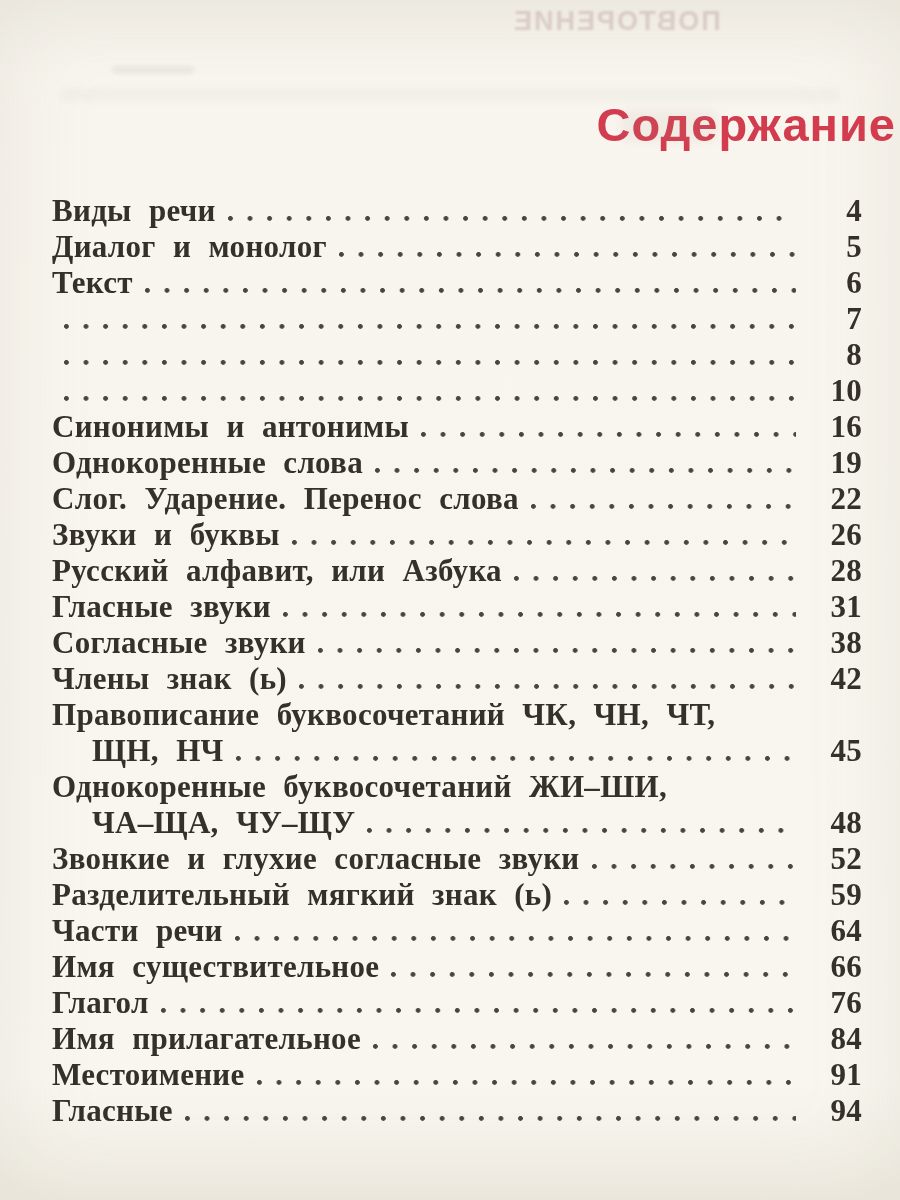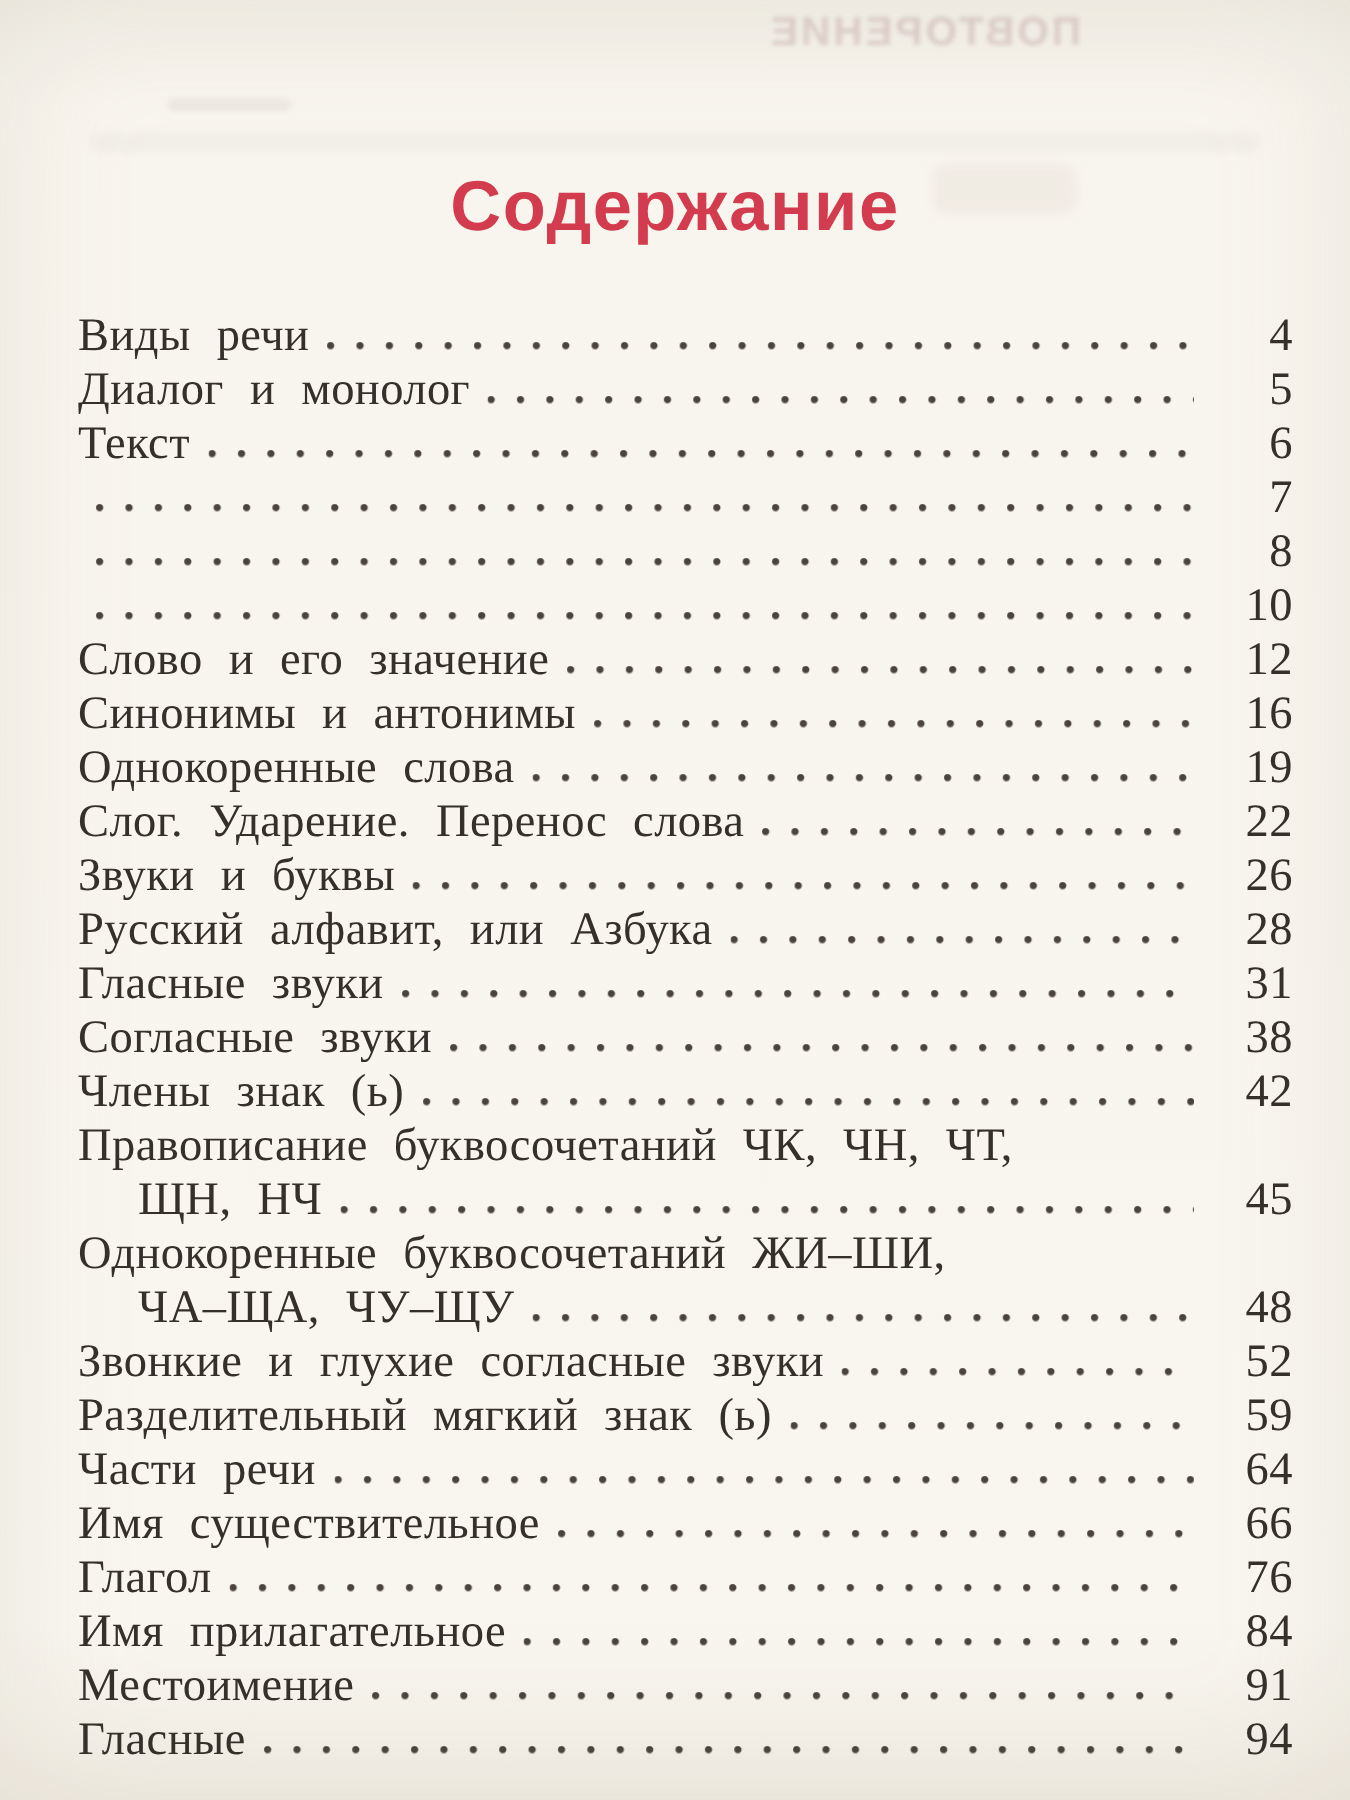--- a/index.html
+++ b/index.html
@@ -24,40 +24,41 @@
     color:rgba(178,142,142,0.35);
     filter:blur(1.3px);
     white-space:nowrap;
   }
   .smudge{position:absolute;border-radius:8px;}
   .smudge-a{left:112px;top:66px;width:82px;height:8px;background:rgba(150,140,124,0.12);filter:blur(2px);}
   .smudge-b{left:60px;top:88px;width:780px;height:14px;background:rgba(160,150,130,0.06);filter:blur(3px);}
   .smudge-c{left:622px;top:110px;width:95px;height:32px;background:rgba(172,150,142,0.10);filter:blur(4px);}
 
   .title{
-    margin:16px;
+    margin:4px;
     padding-top:96px;
-    text-align:center;
+    text-align:right;
     font-family:"Liberation Sans","DejaVu Sans",sans-serif;
     font-weight:bold;
     font-size:47px;
     line-height:1.05;
     letter-spacing:1px;
     color:var(--title-color,#d23c4e);
   }
 
   .toc{margin:44px 38px 0 52px;}
   .row{
     display:flex;
     align-items:flex-end;
     height:36px;
     font-size:31px;
     line-height:36px;
     letter-spacing:0.3px;
     word-spacing:0.3em;
+    font-weight:bold;
   }
   .label{white-space:nowrap;}
   .row.cont .label{padding-left:40px;}
   .dots{
     flex:1 1 auto;
     height:5px;
     margin:0 12px 8px 12px;
     background-image:radial-gradient(circle at 2.4px 2.4px,#4a443c 2px,rgba(0,0,0,0) 2.8px);
     background-size:19.6px 5px;
     background-repeat:repeat-x;
@@ -99,25 +100,20 @@
       </div>
       <div class="row">
         <span class="dots"></span>
         <span class="pagenum">8</span>
       </div>
       <div class="row">
         <span class="dots"></span>
         <span class="pagenum">10</span>
       </div>
       <div class="row">
-        <span class="label">Слово и его значение</span>
-        <span class="dots"></span>
-        <span class="pagenum">12</span>
-      </div>
-      <div class="row">
         <span class="label">Синонимы и антонимы</span>
         <span class="dots"></span>
         <span class="pagenum">16</span>
       </div>
       <div class="row">
         <span class="label">Однокоренные слова</span>
         <span class="dots"></span>
         <span class="pagenum">19</span>
       </div>
       <div class="row">

